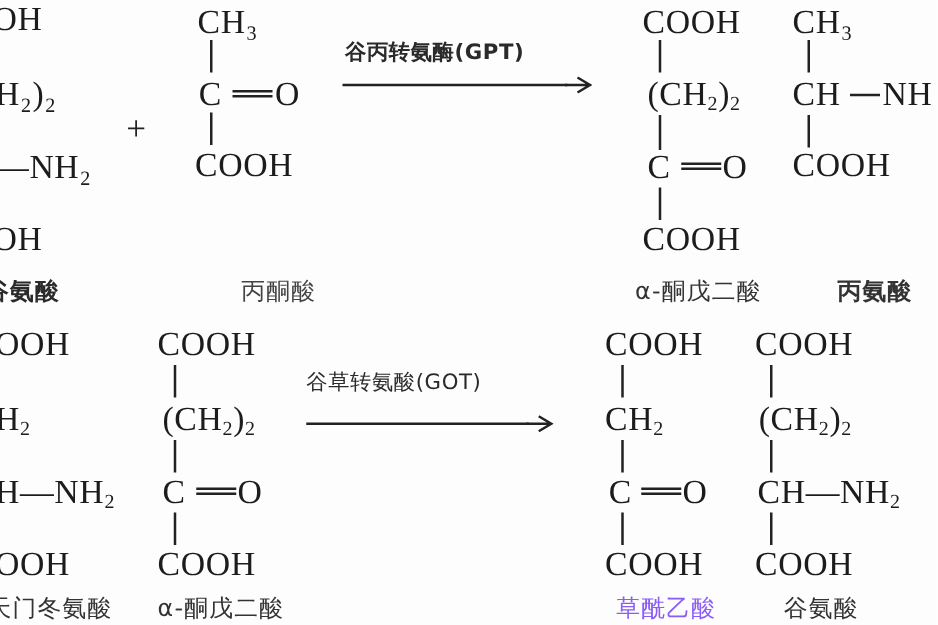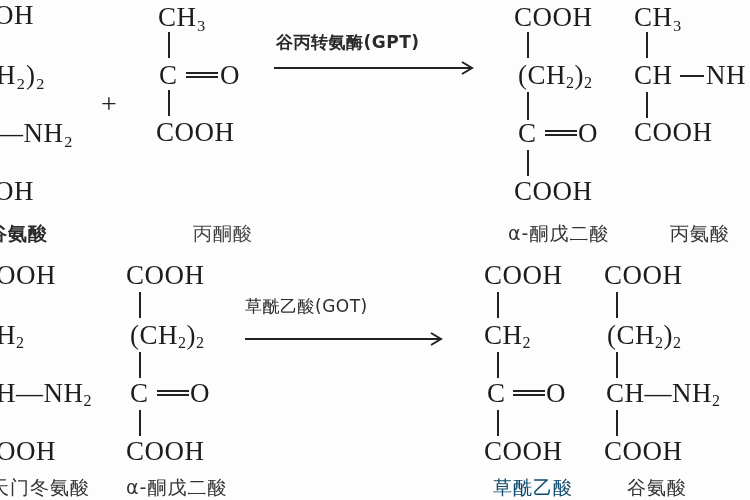--- a/index.html
+++ b/index.html
@@ -139,21 +139,21 @@
   </div>
 
   <div>
     <div class="t" style="left:634px; top:4px;">CH₃</div>
     <div class="vbond" style="left:646px; top:32px; height:26px;"></div>
     <div class="t" style="left:634px; top:62px;">CH</div>
     <div class="sbond" style="left:680px; top:75px; width:24px;"></div>
     <div class="t" style="left:706px; top:62px;">NH</div>
     <div class="vbond" style="left:646px; top:92px; height:26px;"></div>
     <div class="t" style="left:634px; top:119px;">COOH</div>
-    <div class="label-cn" style="left:670px; top:224px; font-weight:normal; color:#333;">丙氨酸</div>
+    <div class="label-cn" style="left:670px; top:224px; font-weight:bold; color:#333;">丙氨酸</div>
   </div>
 
   <div>
     <div class="t" style="left:-4px; top:262px;">OOH</div>
     <div class="t" style="left:-4px; top:322px;">H<sub>2</sub></div>
     <div class="t" style="left:-4px; top:380px;">H—NH<sub>2</sub></div>
     <div class="t" style="left:-4px; top:438px;">OOH</div>
     <div class="label-cn" style="left:-10px; top:478px; font-weight:normal; color:#333;">天门冬氨酸</div>
   </div>
 
@@ -164,40 +164,40 @@
     <div class="vbond" style="left:139px; top:352px; height:26px;"></div>
     <div class="t" style="left:130px; top:380px;">C</div>
     <div class="dbond" style="left:157px; top:390px; width:32px;"></div>
     <div class="t" style="left:190px; top:380px;">O</div>
     <div class="vbond" style="left:139px; top:410px; height:26px;"></div>
     <div class="t" style="left:126px; top:438px;">COOH</div>
     <div class="label-cn" style="left:126px; top:478px; font-weight:normal; color:#333;">α-酮戊二酸</div>
   </div>
 
   <div>
-    <div class="enzyme" style="left:245px; top:298px;">草酰乙酸(GOT)</div>
+    <div class="enzyme" style="left:245px; top:298px;">谷草转氨酸(GOT)</div>
     <div class="arrow-line" style="left:245px; top:338px; width:178px;"></div>
     <div class="arrow-head" style="left:421px; top:332px;">
       <svg width="22" height="14" viewBox="0 0 22 14">
           <path d="M0 7 L20 7 M10 1 L20 7 L10 13" stroke="#222" stroke-width="2" fill="none"></path>
         </svg>
     </div>
   </div>
 
   <div>
     <div class="t" style="left:484px; top:262px;">COOH</div>
     <div class="vbond" style="left:497px; top:292px; height:26px;"></div>
     <div class="t" style="left:484px; top:322px;">CH<sub>2</sub></div>
     <div class="vbond" style="left:497px; top:352px; height:26px;"></div>
     <div class="t" style="left:487px; top:380px;">C</div>
     <div class="dbond" style="left:513px; top:390px; width:32px;"></div>
     <div class="t" style="left:546px; top:380px;">O</div>
     <div class="vbond" style="left:497px; top:410px; height:26px;"></div>
     <div class="t" style="left:484px; top:438px;">COOH</div>
-    <div class="label-cn" style="left:493px; top:478px; font-weight:normal; color:#0c4a6e;">草酰乙酸</div>
+    <div class="label-cn" style="left:493px; top:478px; font-weight:normal; color:#8b5cf6;">草酰乙酸</div>
   </div>
 
   <div>
     <div class="t" style="left:604px; top:262px;">COOH</div>
     <div class="vbond" style="left:616px; top:292px; height:26px;"></div>
     <div class="t" style="left:607px; top:322px;">(CH<sub>2</sub>)<sub>2</sub></div>
     <div class="vbond" style="left:616px; top:352px; height:26px;"></div>
     <div class="t" style="left:606px; top:380px;">CH—NH<sub>2</sub></div>
     <div class="vbond" style="left:616px; top:410px; height:26px;"></div>
     <div class="t" style="left:604px; top:438px;">COOH</div>

